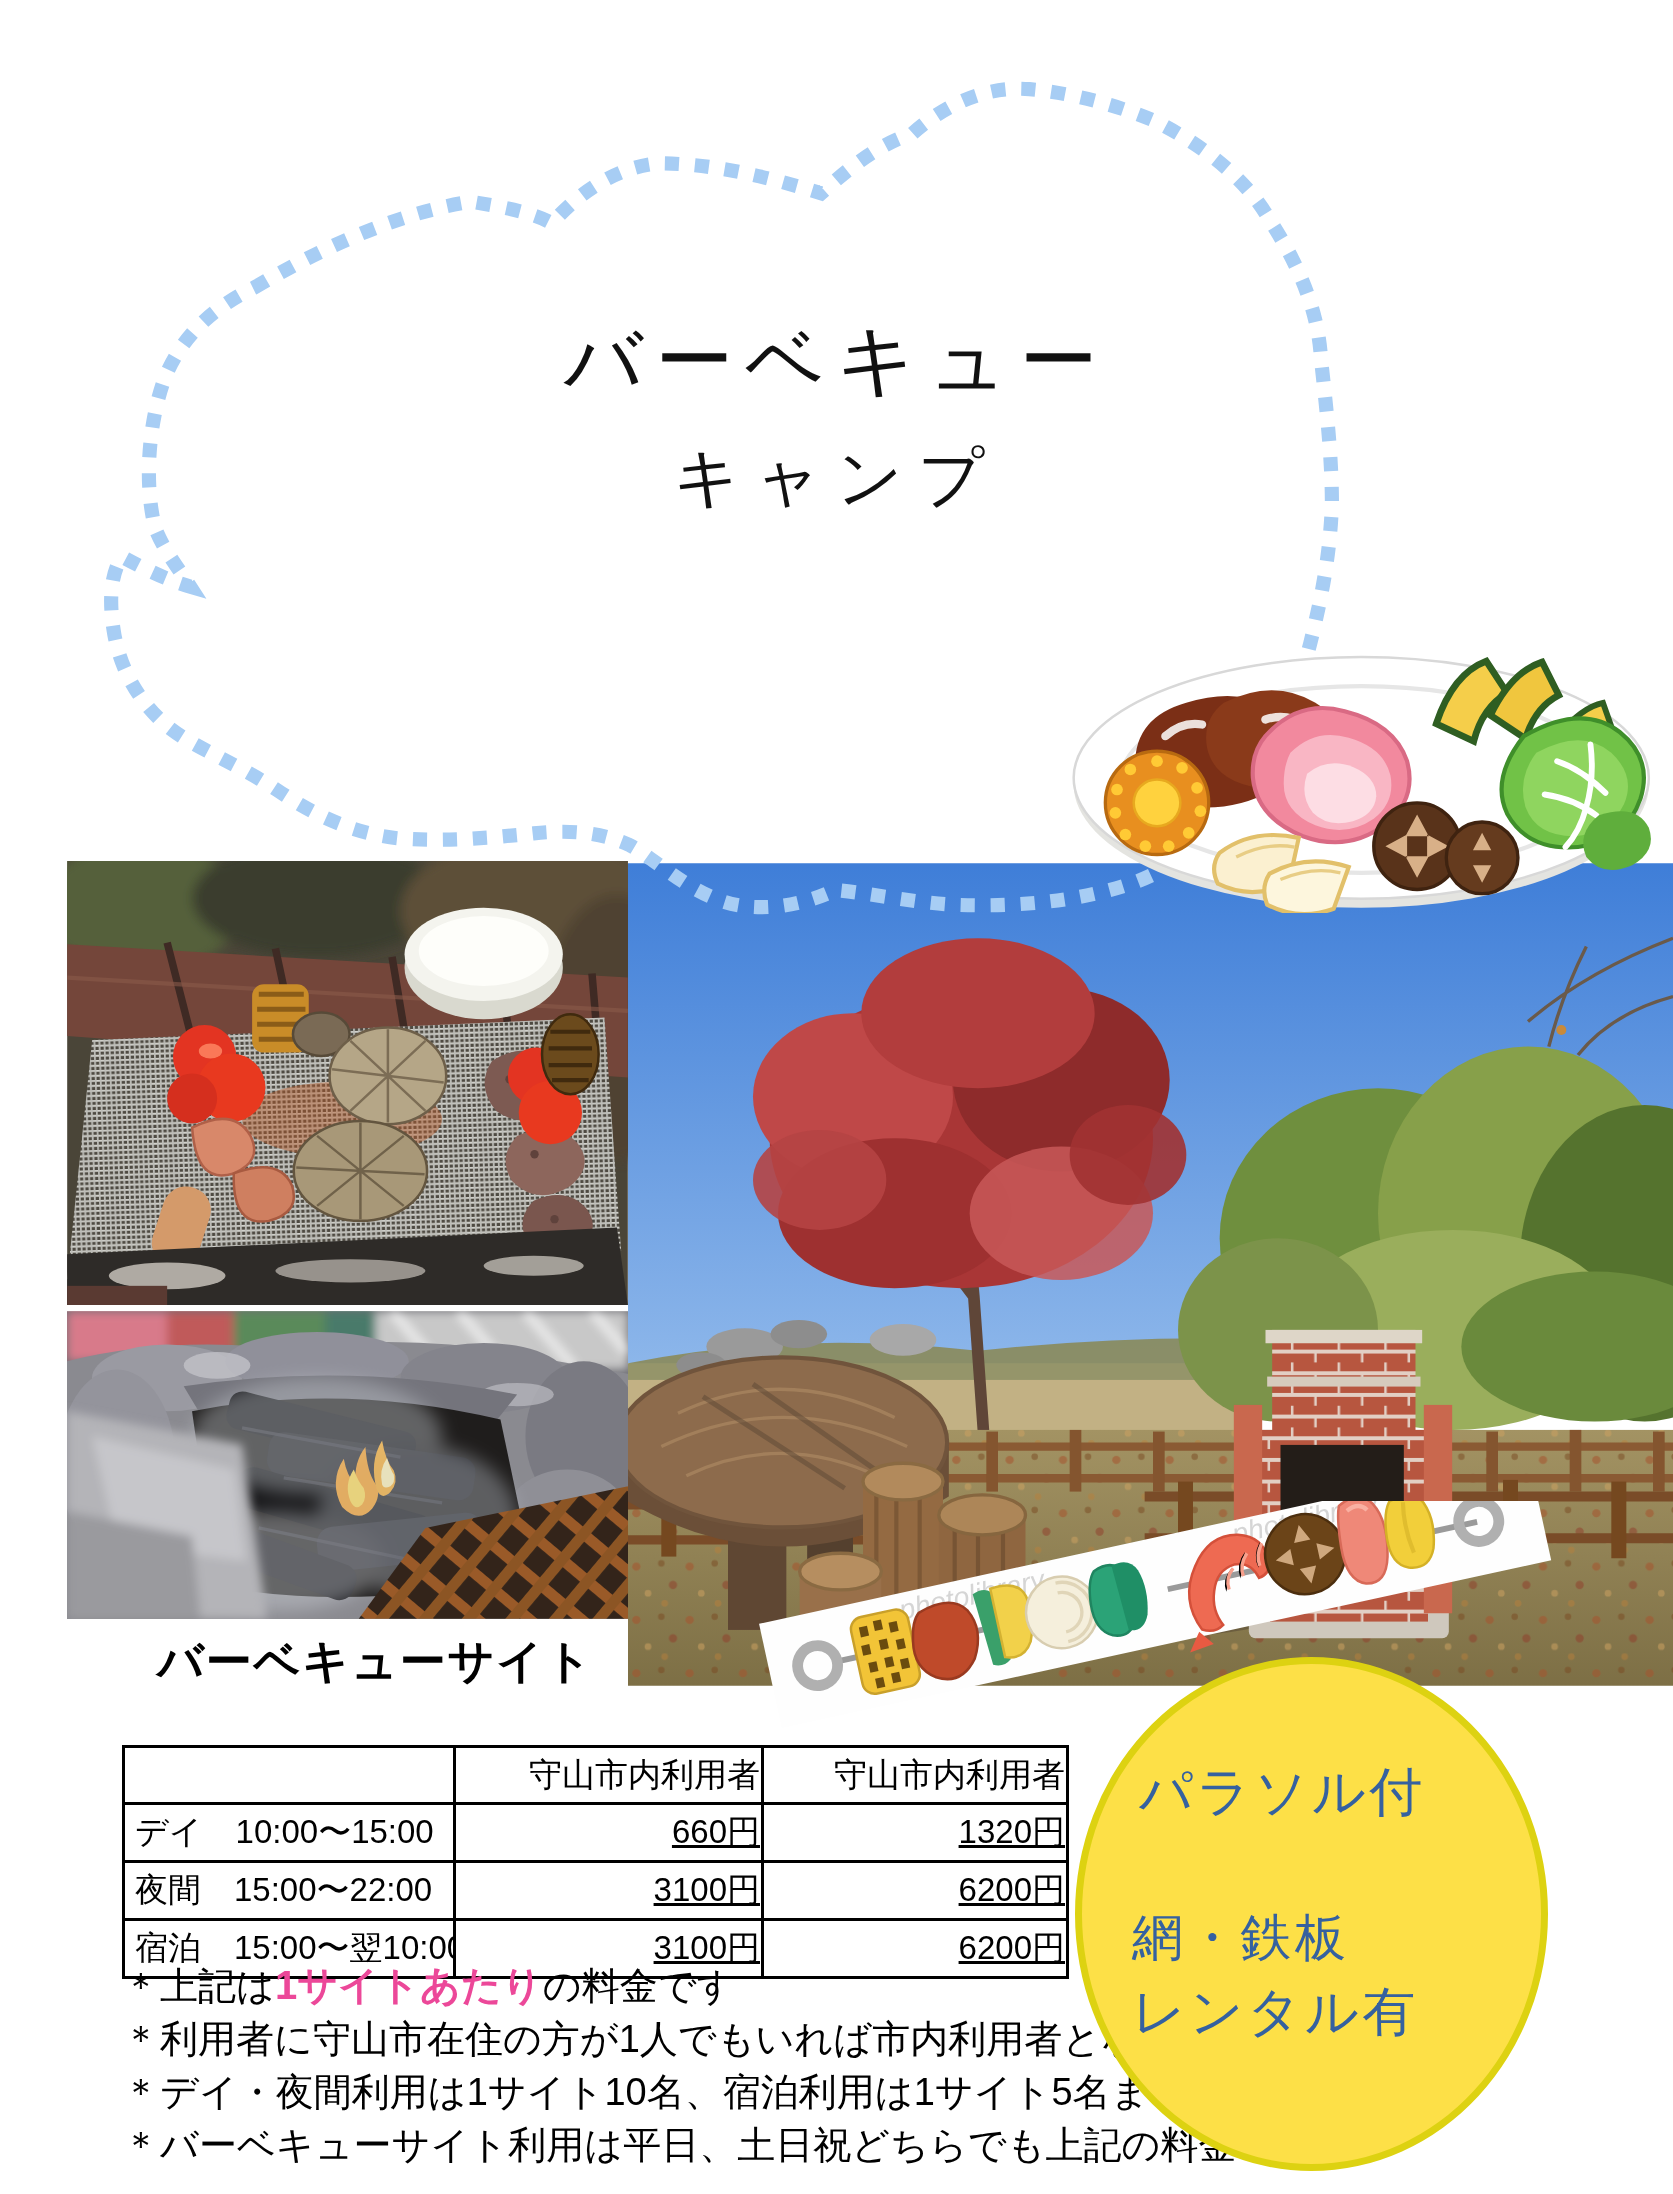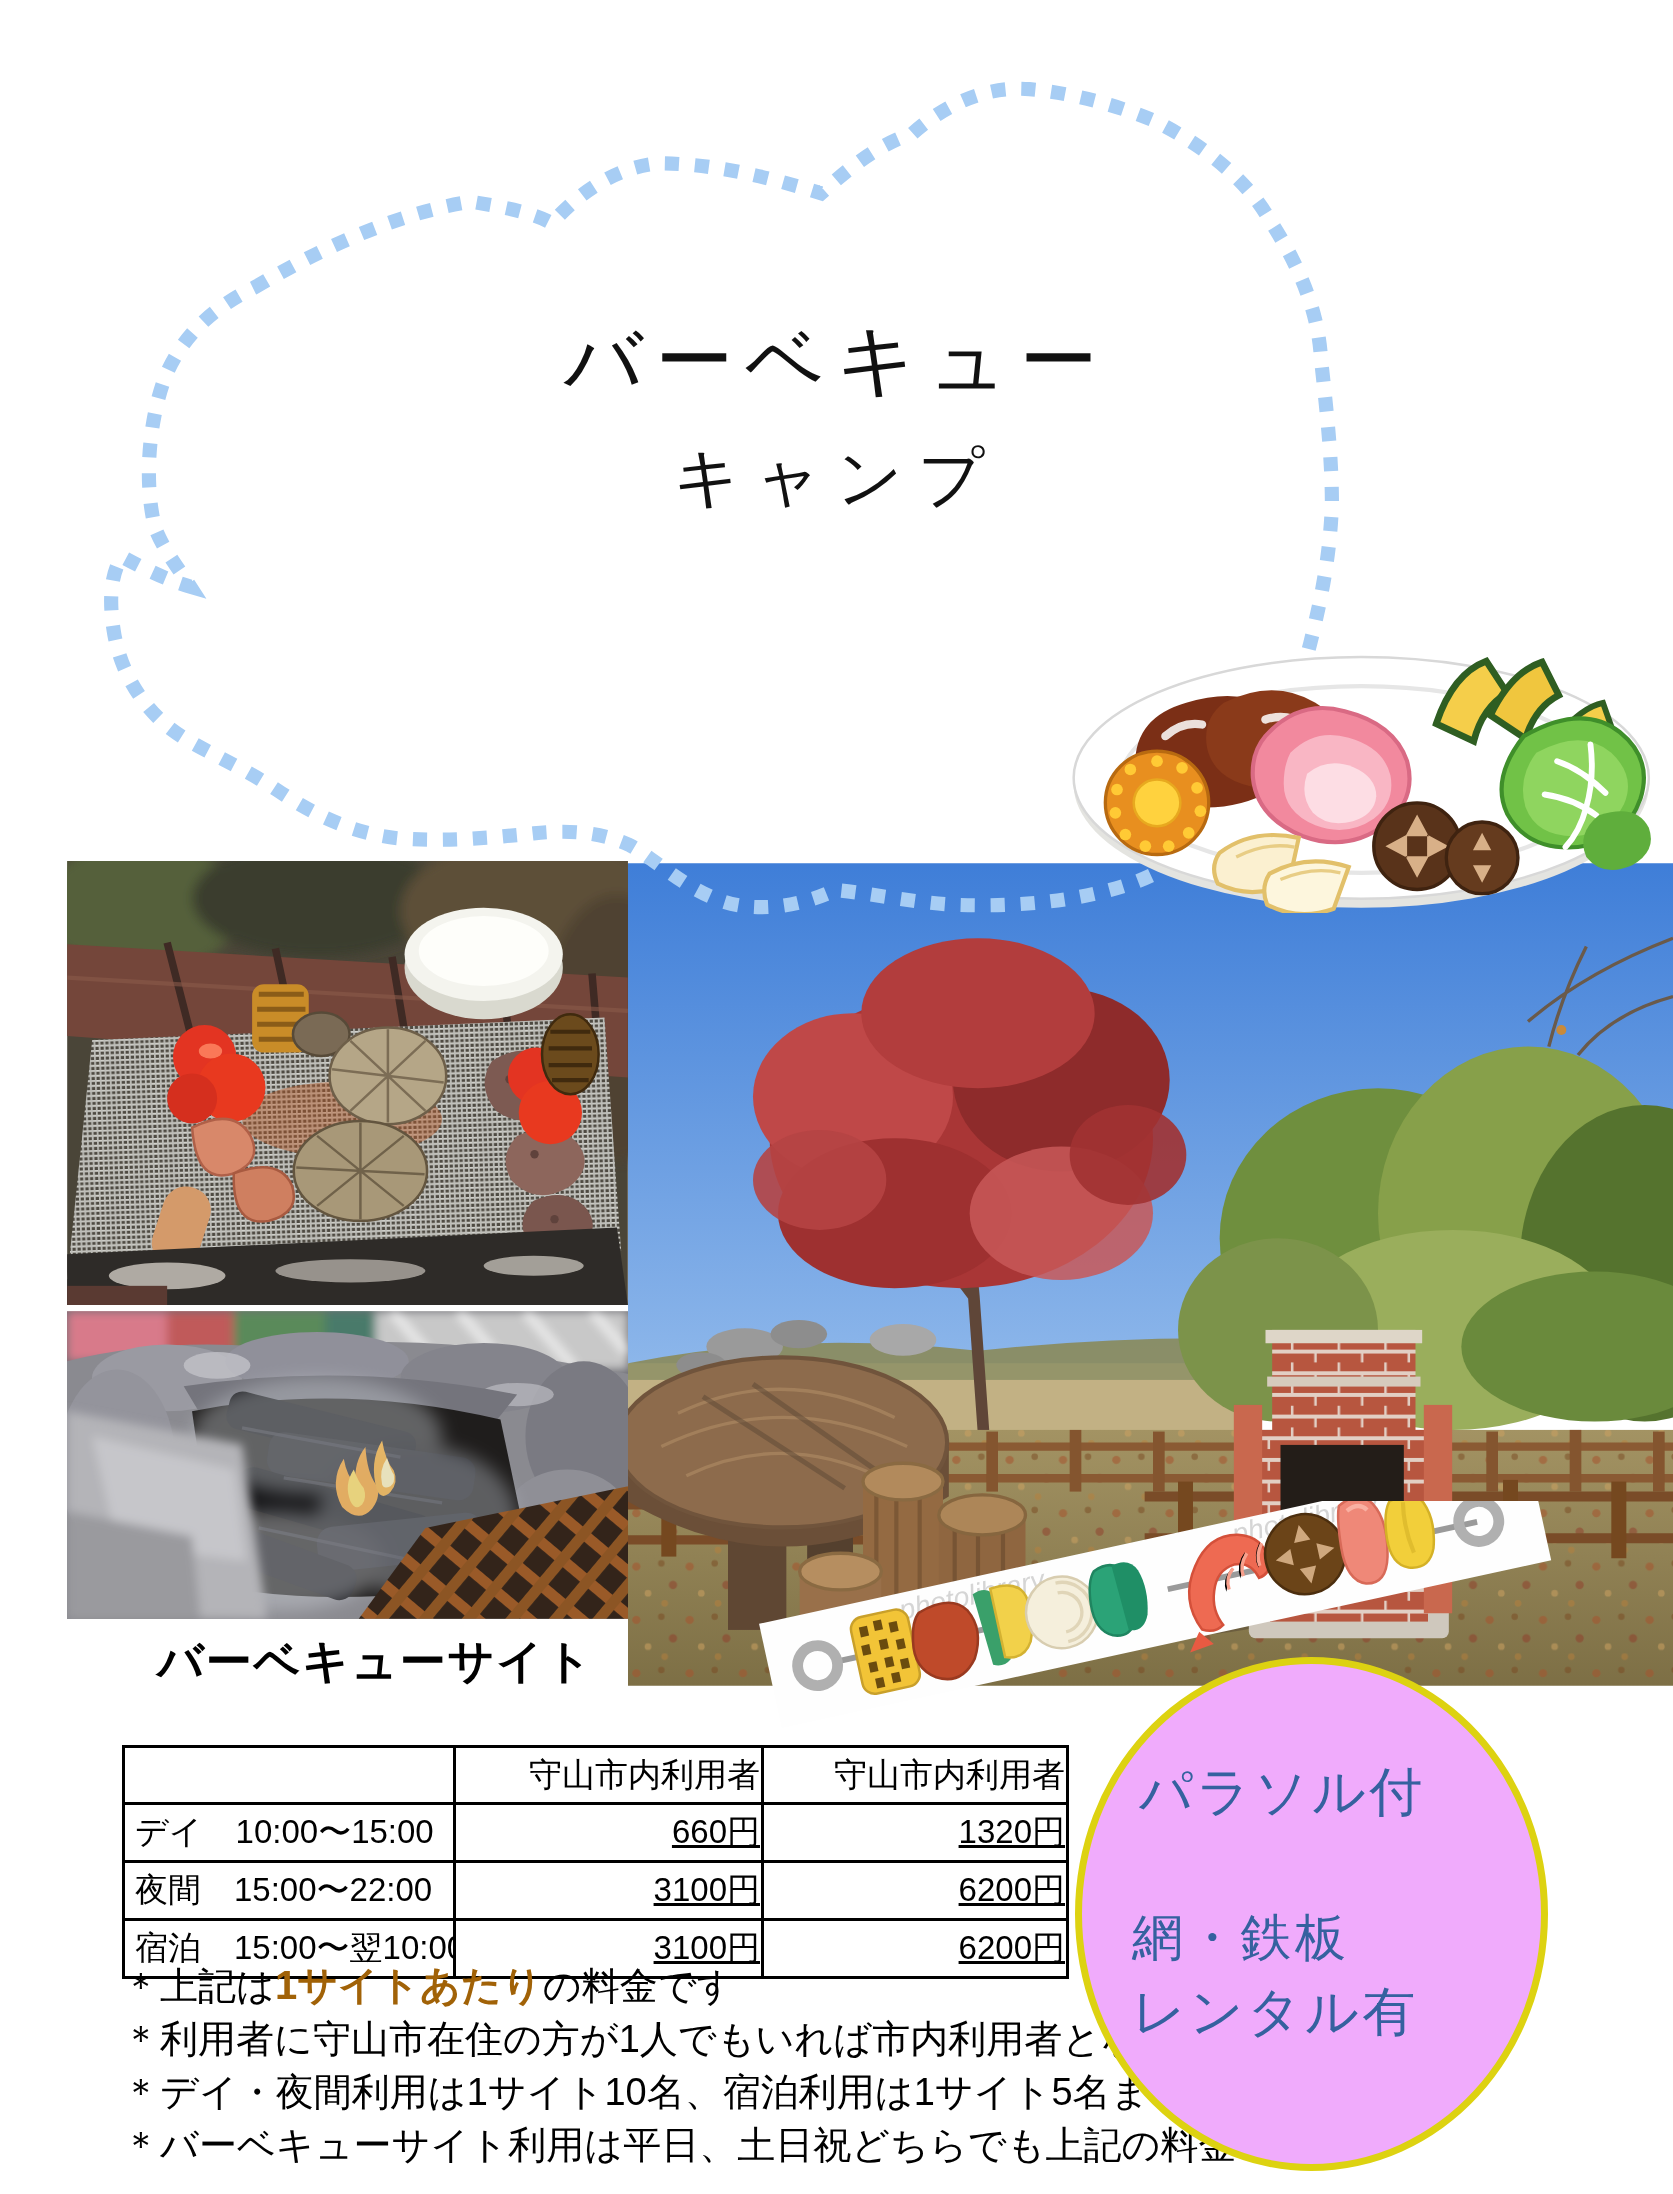--- a/index.html
+++ b/index.html
@@ -22,25 +22,25 @@
               table-layout:fixed;width:945px;font-size:33px;}
   table.price th,table.price td{border:3.3px solid #000;height:53px;overflow:hidden;
               font-weight:400;white-space:nowrap;}
   table.price tr.hdr th{height:52px;text-align:right;}
   td.plan{text-align:left;padding-left:10px;}
   td.val{text-align:right;text-decoration:underline;}
   col.c1{width:331px;} col.c2{width:308px;} col.c3{width:305px;}
 
   
   .notes{position:absolute;left:122px;top:1959px;font-size:38px;line-height:53px;white-space:nowrap;}
-  .note-red{color:#a16207;font-weight:700;font-size:40px;}
+  .note-red{color:#ec4899;font-weight:700;font-size:40px;}
 
   
   .badge{position:absolute;left:1075px;top:1657px;width:459px;height:500px;
-         border:7.5px solid #ddd211;border-radius:50%;background:#f0abfc;z-index:7;}
+         border:7.5px solid #ddd211;border-radius:50%;background:#fde047;z-index:7;}
   .badge .bl{position:absolute;color:#35619f;white-space:nowrap;letter-spacing:3.3px;}
   .badge .b1{left:57px;top:93px;font-size:53px;}
   .badge .b2{left:50px;top:240px;font-size:51px;}
   .badge .b3{left:50px;top:313px;font-size:53px;}
 
   .z-photos{z-index:1;} .z-cloud{z-index:3;} .z-title{z-index:4;}
   .z-plate{z-index:5;} .z-banner{z-index:6;}
   svg{display:block;}
 </style>
 </head>

